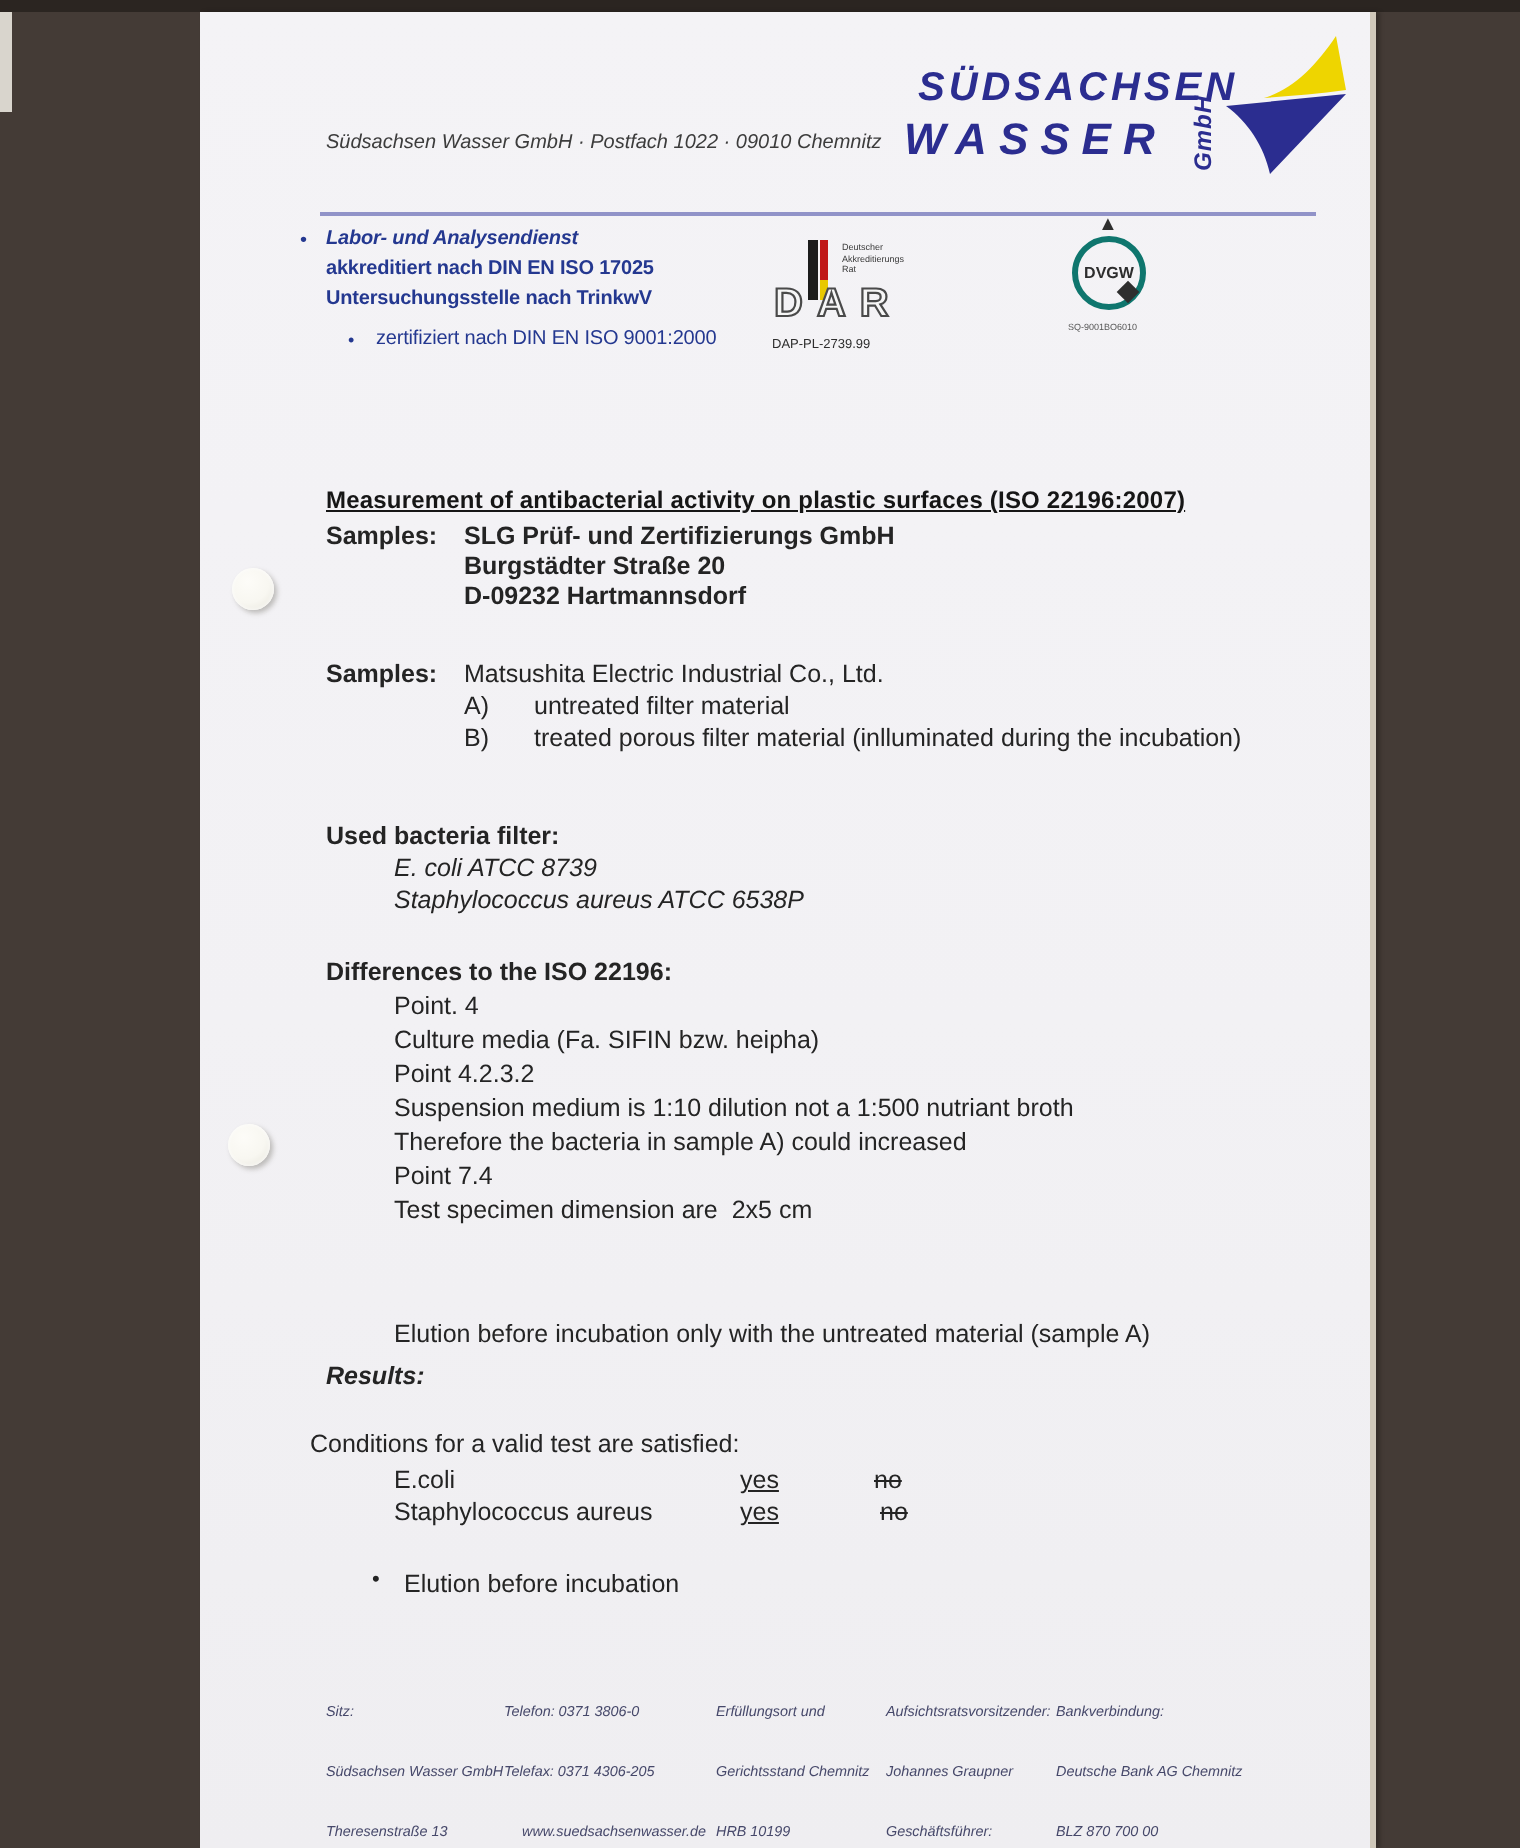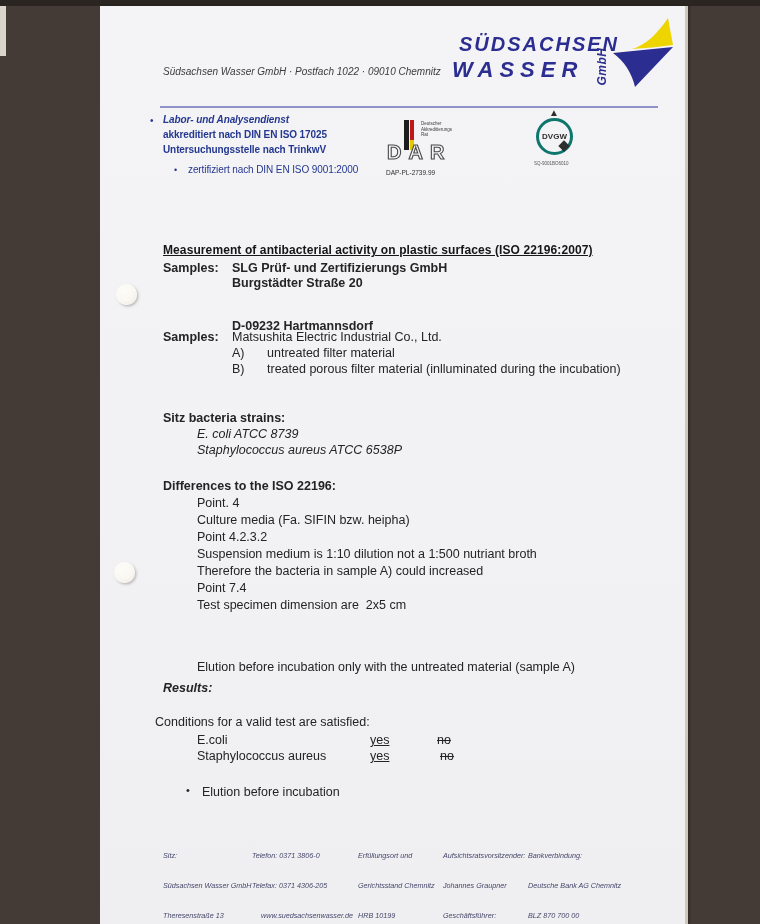--- a/index.html
+++ b/index.html
@@ -100,30 +100,30 @@
     <span>DVGW</span>
   </div>
 <div class="dvgw-tail"></div>
 <div class="dvgw-number">SQ-9001BO6010</div>
 
 <div class="t title" style="left:163px;top:226px;margin-top:18px;">Measurement of antibacterial activity on plastic surfaces (ISO 22196:2007)</div>
 
 <div class="t b" style="left:163px;top:261px;">Samples:</div>
 <div class="t b" style="left:232px;top:261px;">SLG Prüf- und Zertifizierungs GmbH</div>
 <div class="t b" style="left:232px;top:276px;">Burgstädter Straße 20</div>
-<div class="t b" style="left:232px;top:291px;margin-top:28px;">D-09232 Hartmannsdorf</div>
+<div class="t b" style="left:232px;top:291px;">D-09232 Hartmannsdorf</div>
 
 <div class="t b" style="left:163px;top:330px;">Samples:</div>
 <div class="t" style="left:232px;top:330px;">Matsushita Electric Industrial Co., Ltd.</div>
 <div class="t" style="left:232px;top:346px;">A)</div>
 <div class="t" style="left:267px;top:346px;">untreated filter material</div>
 <div class="t" style="left:232px;top:362px;">B)</div>
 <div class="t" style="left:267px;top:362px;">treated porous filter material (inlluminated during the incubation)</div>
 
-<div class="t b" style="left:163px;top:411px;">Sitz bacteria strains:</div>
+<div class="t b" style="left:163px;top:411px;">Used bacteria filter:</div>
 <div class="t i" style="left:197px;top:427px;">E. coli ATCC 8739</div>
 <div class="t i" style="left:197px;top:443px;">Staphylococcus aureus ATCC 6538P</div>
 
 <div class="t b" style="left:163px;top:479px;">Differences to the ISO 22196:</div>
 <div class="t" style="left:197px;top:496px;">Point. 4</div>
 <div class="t" style="left:197px;top:513px;">Culture media (Fa. SIFIN bzw. heipha)</div>
 <div class="t" style="left:197px;top:530px;">Point 4.2.3.2</div>
 <div class="t" style="left:197px;top:547px;">Suspension medium is 1:10 dilution not a 1:500 nutriant broth</div>
 <div class="t" style="left:197px;top:564px;">Therefore the bacteria in sample A) could increased</div>
 <div class="t" style="left:197px;top:581px;">Point 7.4</div>

